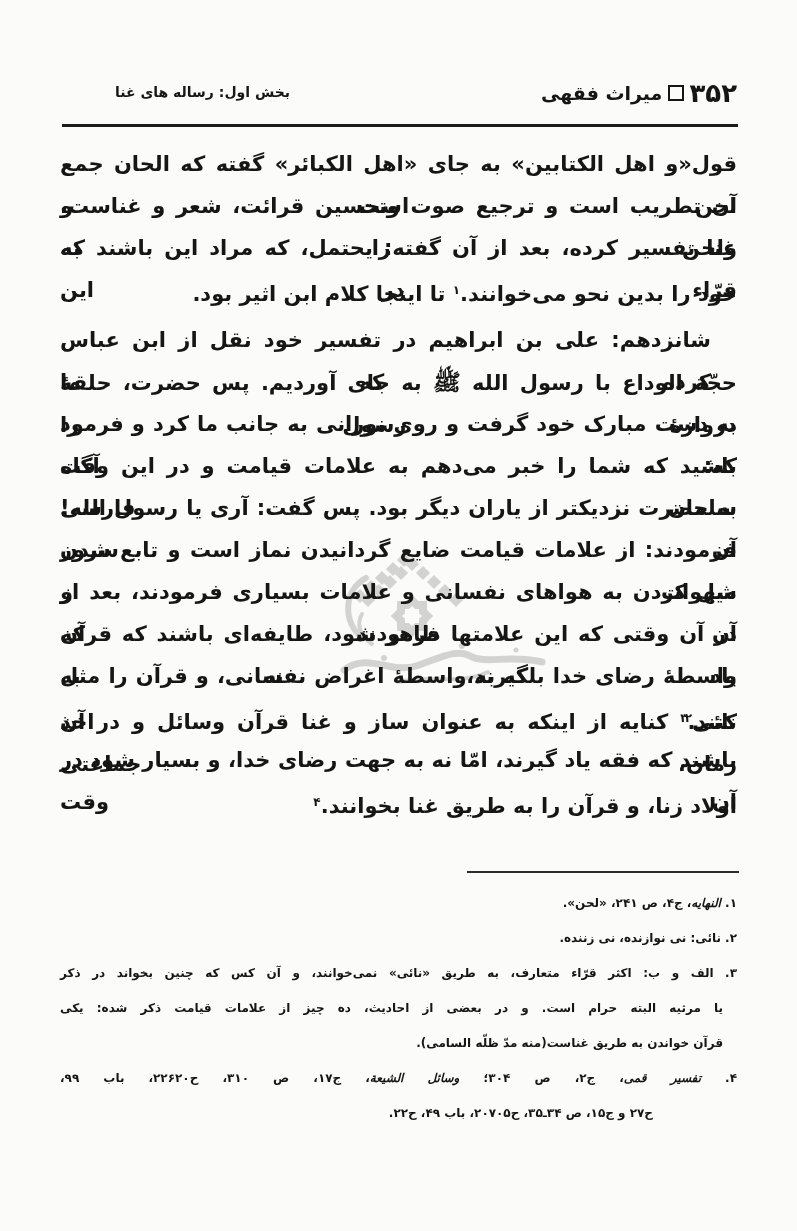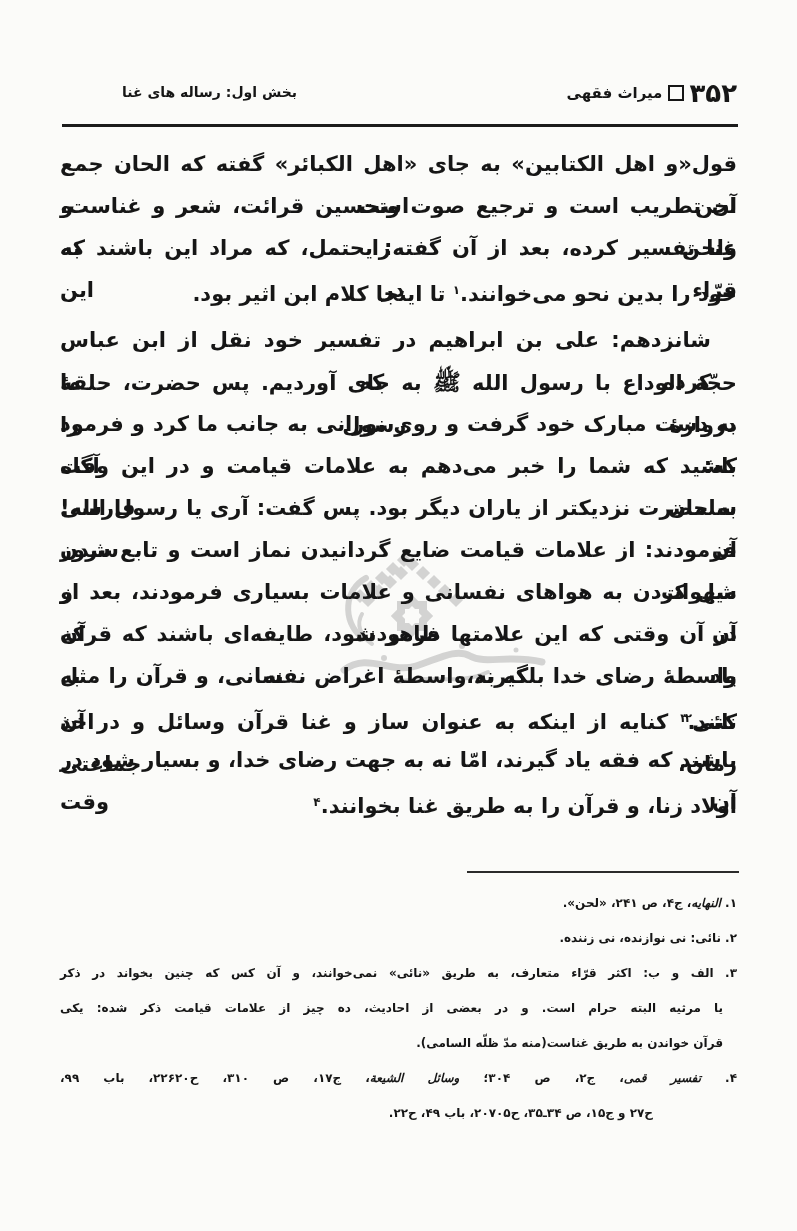--- a/index.html
+++ b/index.html
@@ -10,22 +10,22 @@
     background:#fbfbf9;
     color:#161616;
     font-family:"DejaVu Sans",sans-serif;
     overflow:hidden;
   }
   
   .hdr{position:absolute;top:78px;left:60px;right:60px;height:32px;}
   .hdr-right{position:absolute;right:0;top:0;direction:rtl;display:flex;align-items:center;font-weight:bold;}
   .pagenum{font-size:26px;letter-spacing:1px;}
   .boxsep{display:inline-block;width:12px;height:12px;border:2.5px solid #161616;margin:0 5px 0 6px;}
-  .booktitle{font-size:15px;}
-  .hdr-left{position:absolute;left:55px;top:6px;font-size:14px;font-weight:bold;direction:rtl;margin-left:7px;}
+  .booktitle{font-size:19px;}
+  .hdr-left{position:absolute;left:55px;top:6px;font-size:14px;font-weight:bold;direction:rtl;}
   .rule{position:absolute;top:124px;left:62px;width:676px;height:3px;background:#1b1b1b;}
   
   main{position:absolute;top:143px;left:60px;width:677px;direction:rtl;font-size:21px;font-weight:bold;}
   main p{margin:0 0 8px 0;padding:0;}
   .line{display:block;height:42px;line-height:42px;text-align:justify;text-align-last:justify;overflow:visible;}
   .line.end{text-align-last:right;}
   .sup{font-size:12px;vertical-align:7px;}
   .saw{font-size:23px;}
   
   .fn-sep{position:absolute;top:871px;right:58px;width:272px;height:2px;background:#2b2b2b;}

